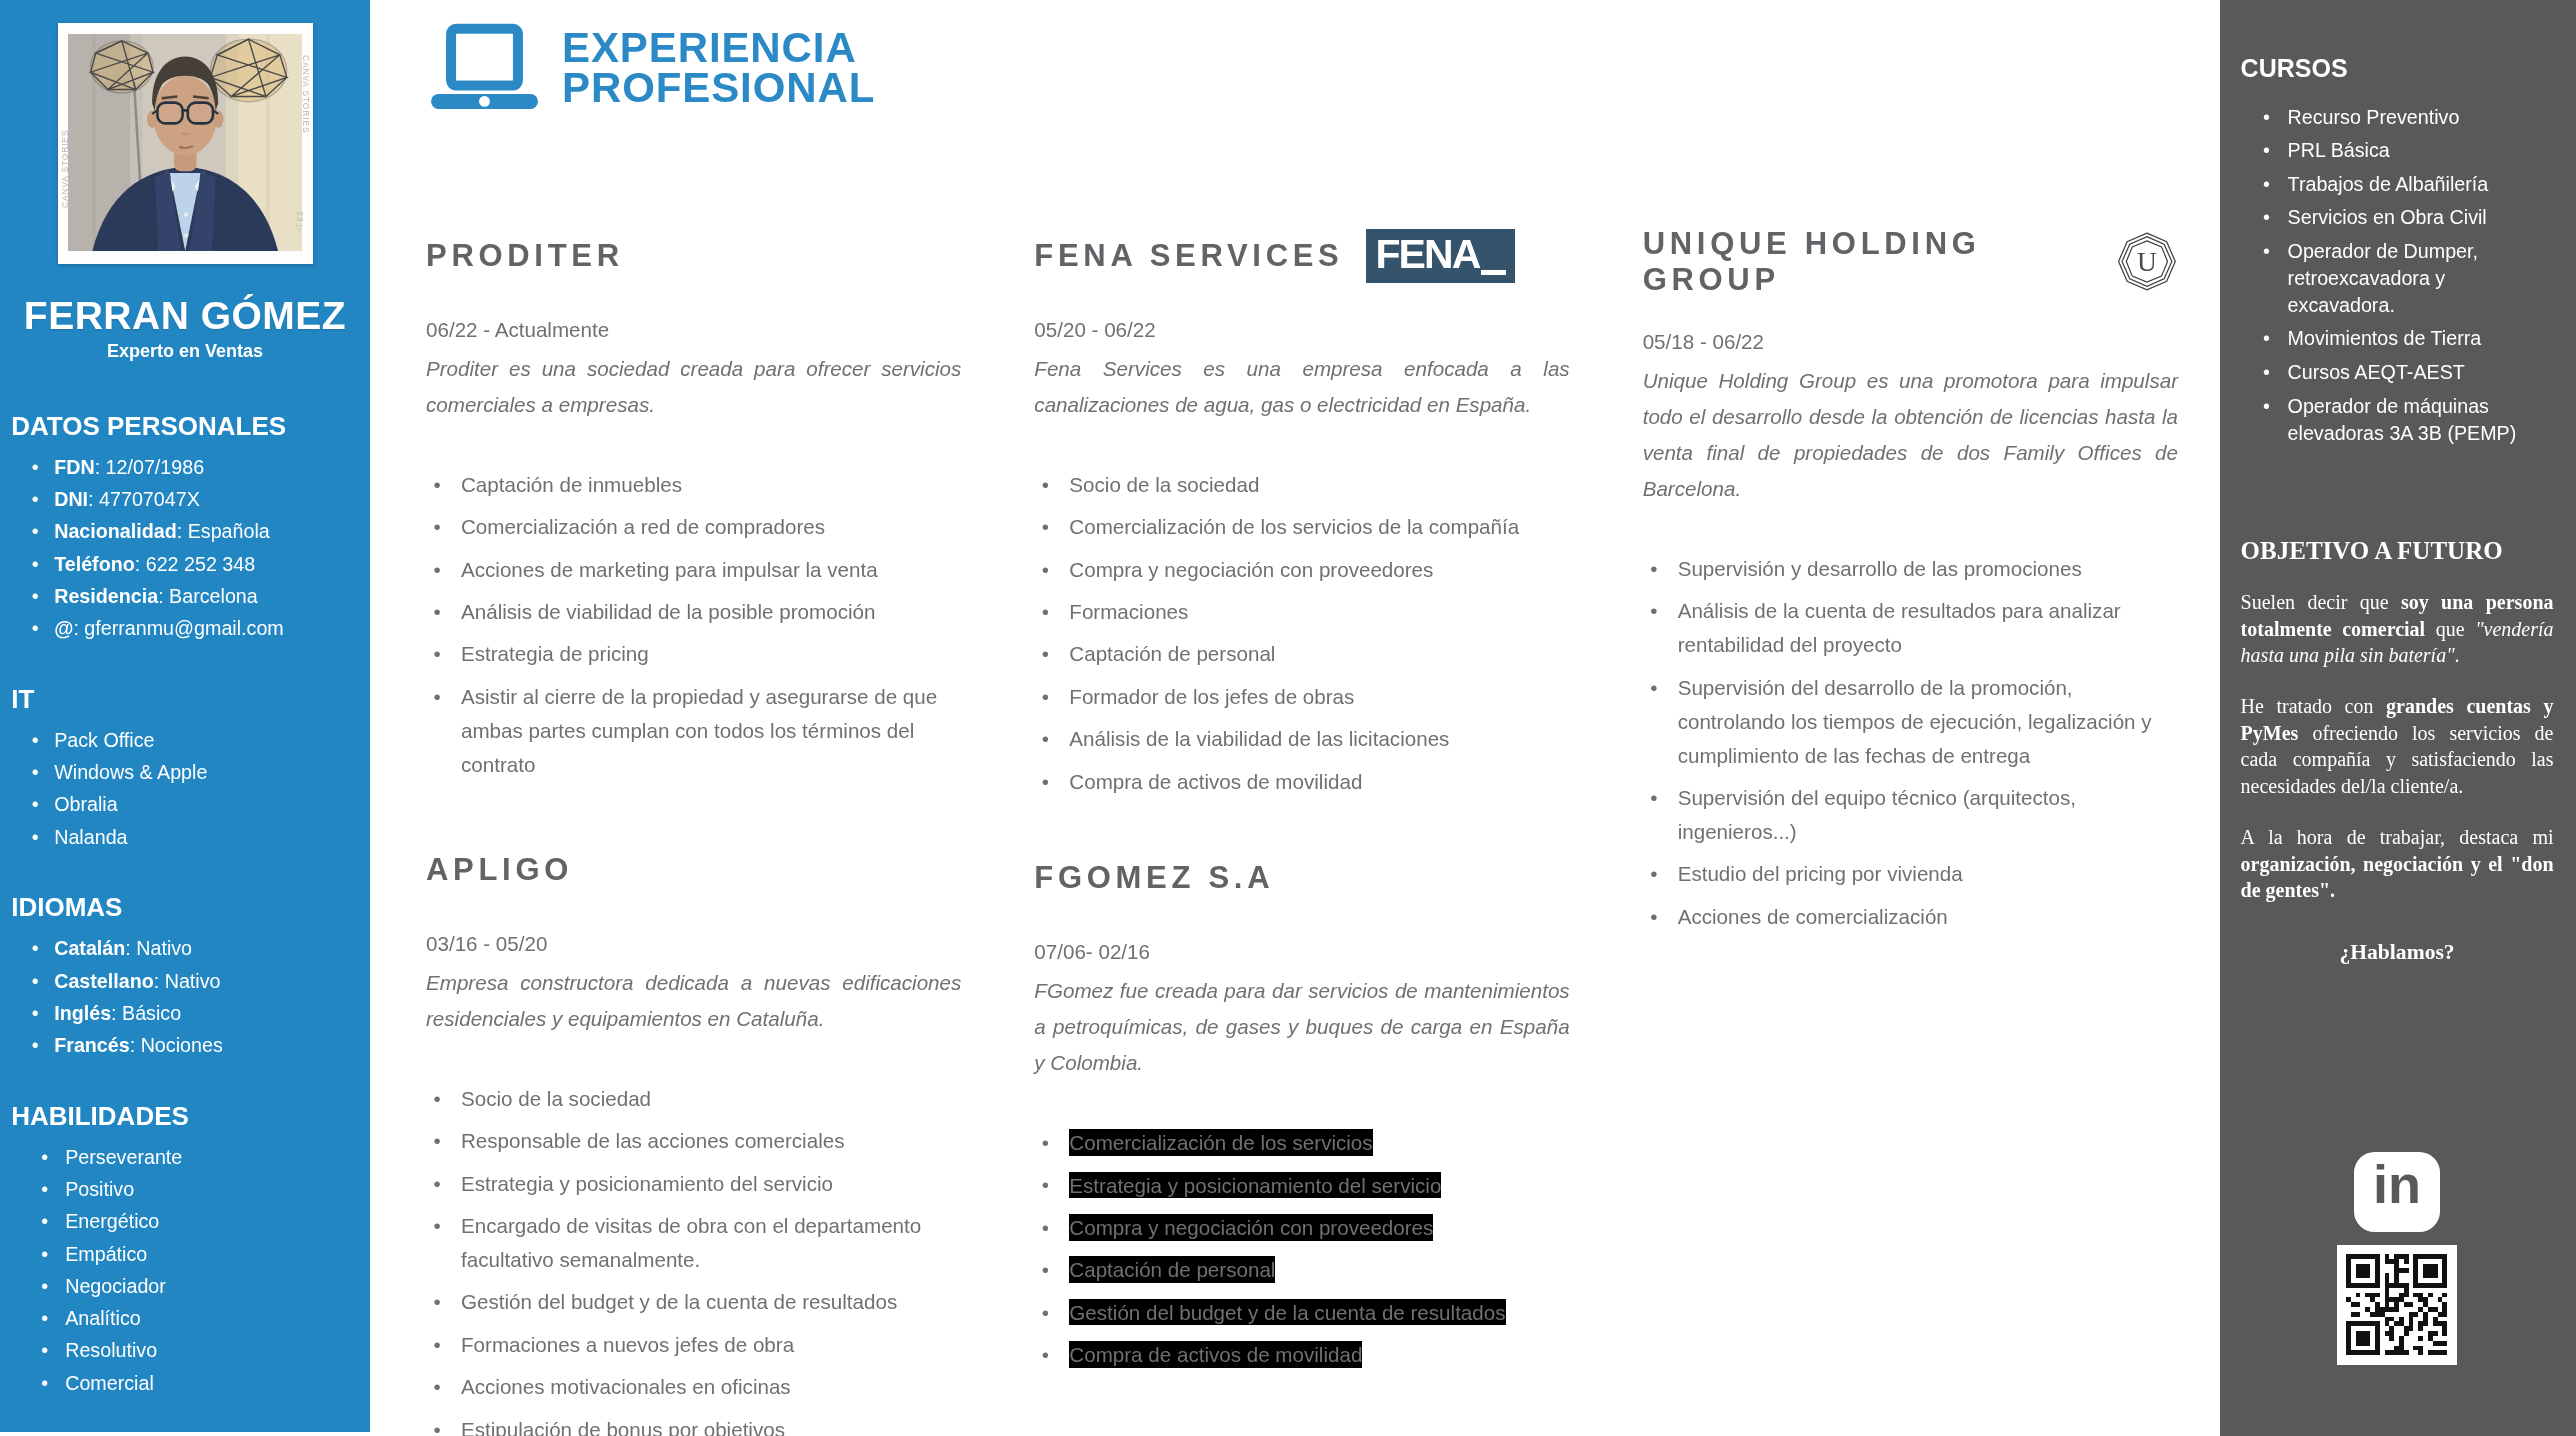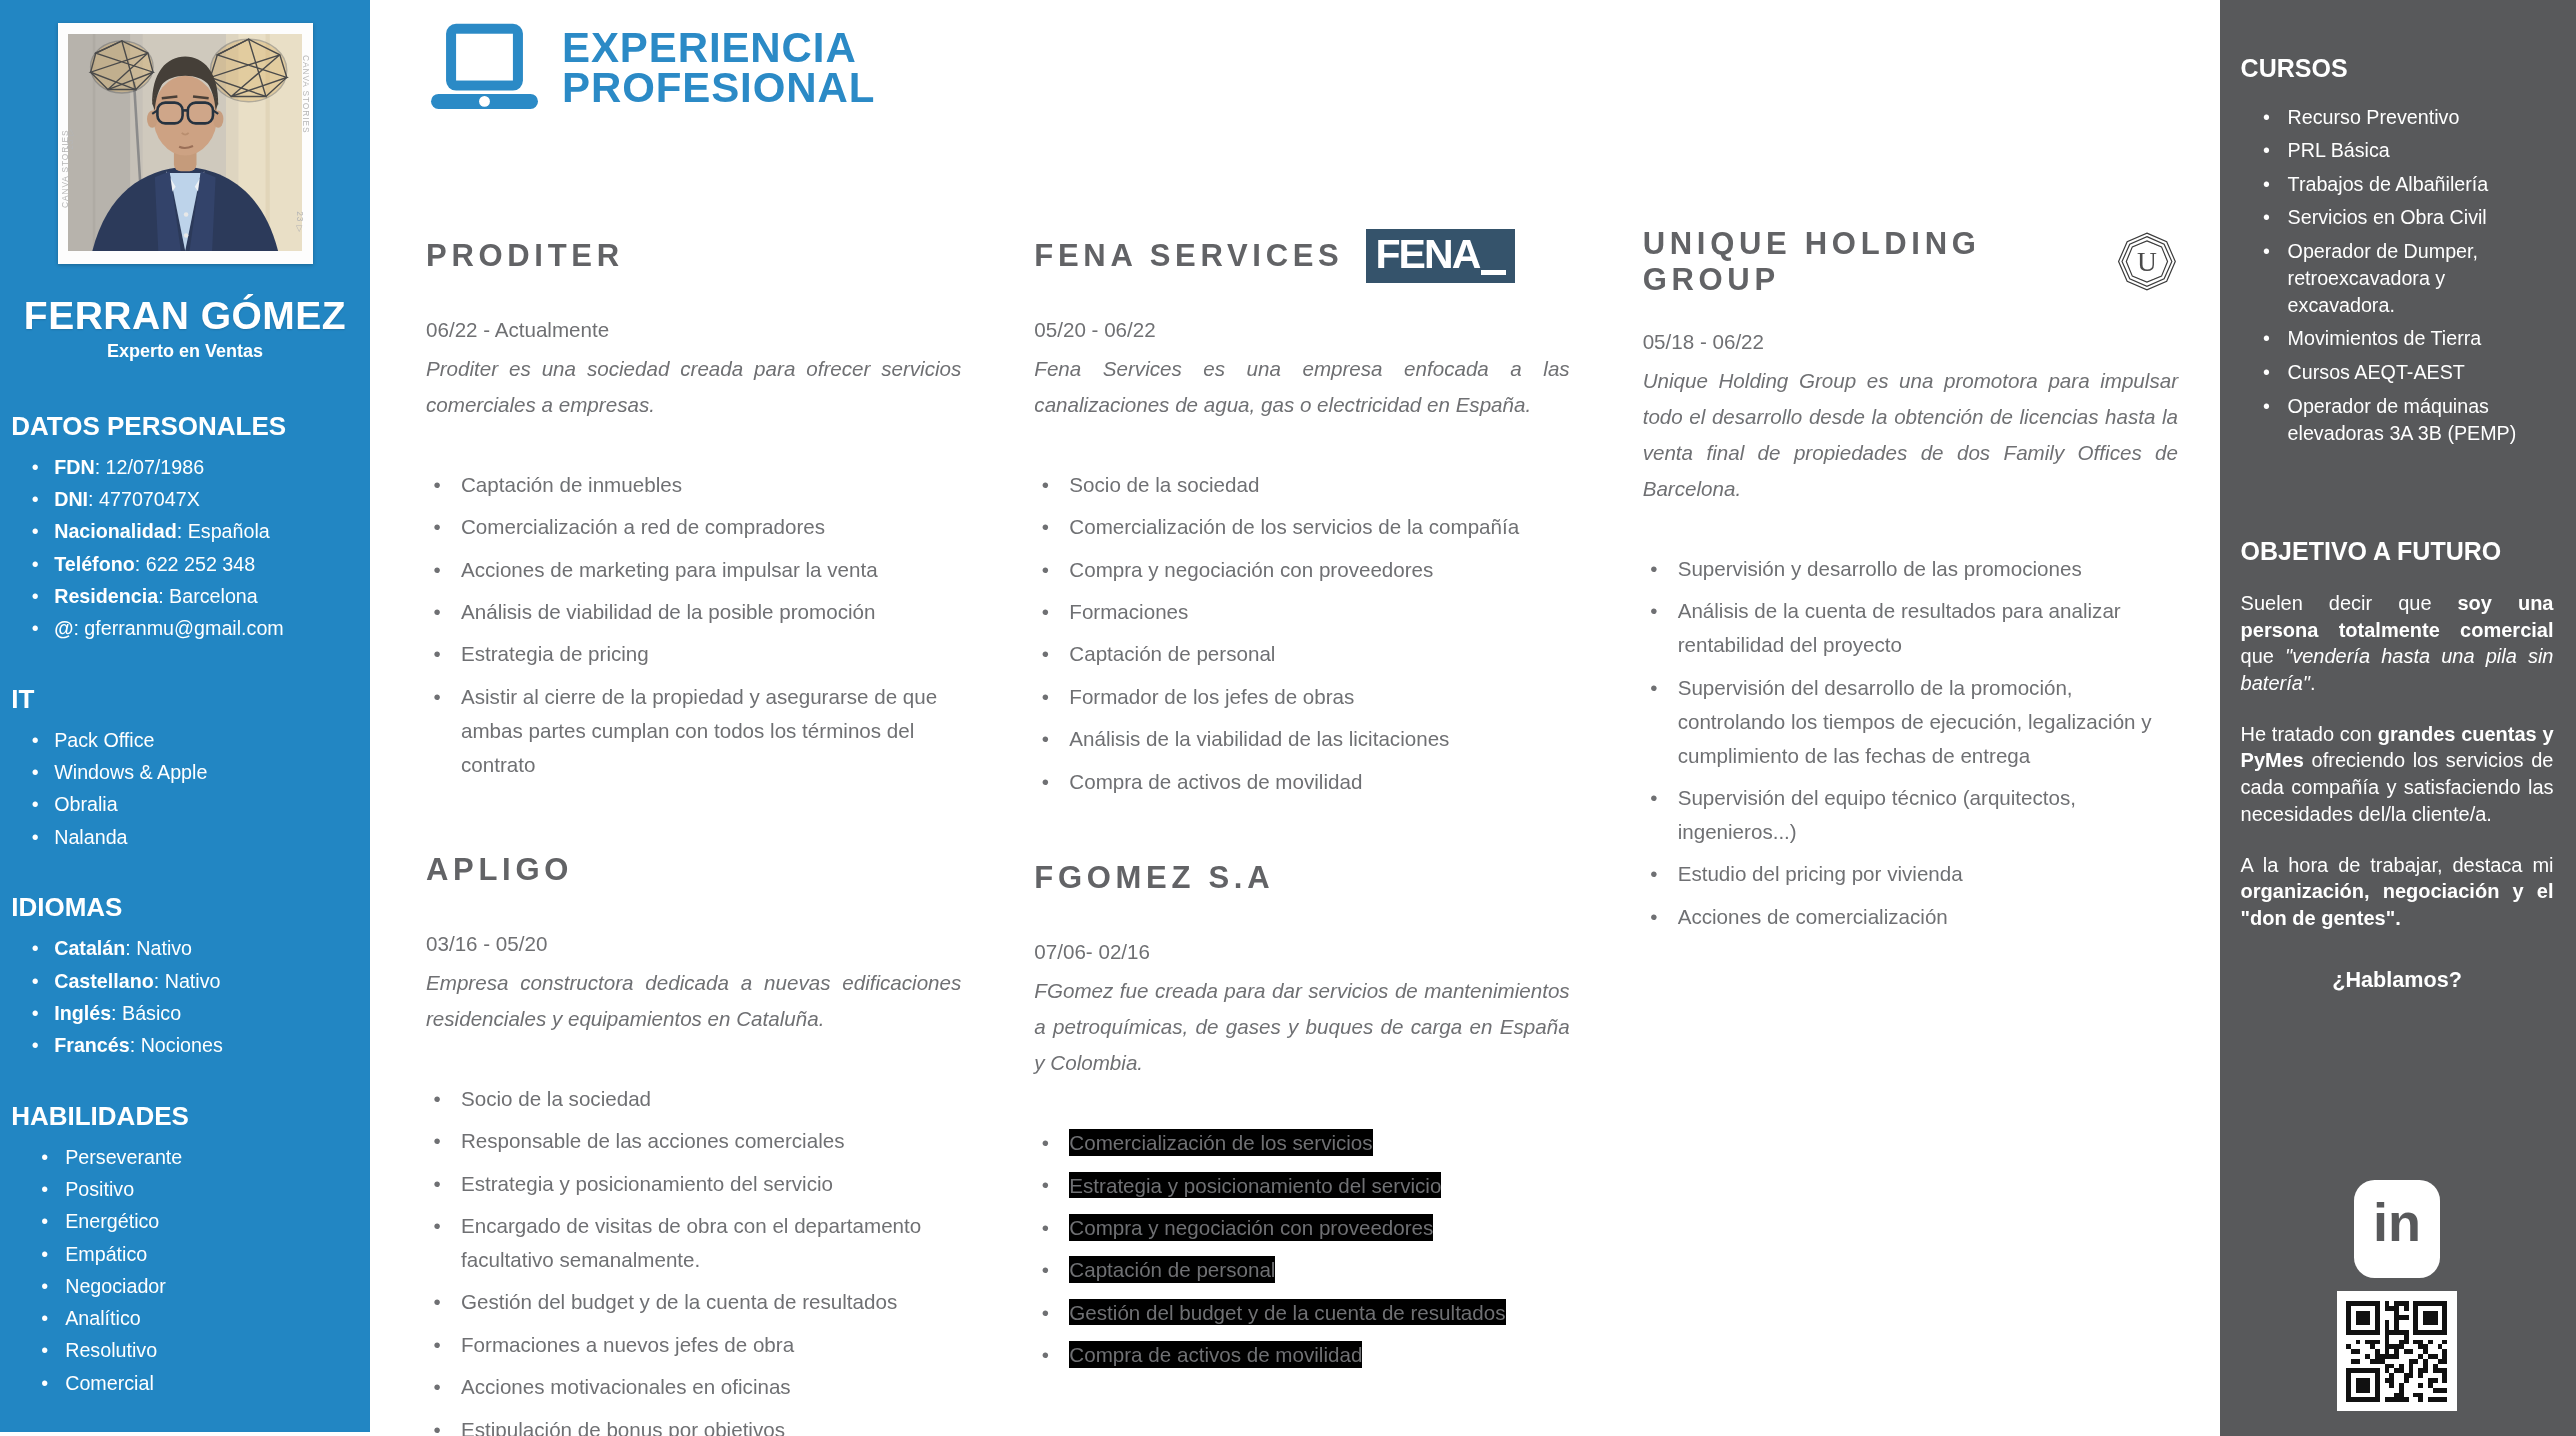--- a/index.html
+++ b/index.html
@@ -54,27 +54,27 @@
                font-size:41px; letter-spacing:-1.9px; padding:1.9px 9.4px 7.5px 9.4px; line-height:1; height:54px; }
   .fena-logo::after { content:""; display:inline-block; width:24.4px; height:5.6px; background:#fff; margin-left:1.9px; }
   .unique-logo { width:67px; height:67px; }
 
   
   .right { width:356px; background:#58595b; color:#fff; flex-shrink:0; padding:54px 22.5px 0 20.6px; }
   .rb-h { font-size:25px; font-weight:700; }
   .rb-list { list-style:none; margin-top:20.6px; }
   .rb-list li { position:relative; font-size:19.7px; line-height:1.37; padding-left:47px; margin-top:6.6px; }
   .rb-list li::before { content:"•"; position:absolute; left:22.5px; }
-  .objetivo { margin-top:90px; }
+  .objetivo { margin-top:90px;font-family:Liberation Serif, serif; }
   .rb-par { margin-top:24.4px; font-size:20px; line-height:1.33; text-align:justify; }
   .rb-par span.b { font-weight:700; }
   .rb-par span.i { font-style:italic; }
   .hablamos { margin-top:36px; text-align:center; font-size:21.6px; font-weight:700; }
   .social { display:flex; flex-direction:column; align-items:center; margin-top:187px; }
-  .li-icon { width:86px; height:98px; background:#fff; border-radius:20.6px; display:flex; align-items:center;
+  .li-icon { width:86px; height:80px; background:#fff; border-radius:20.6px; display:flex; align-items:center;
              justify-content:center; color:#58595b; font-weight:700; font-size:54px; line-height:1; padding-bottom:15px; }
   .qr { margin-top:13px; width:120px; height:120px; background:#fff; padding:9.4px; }
   .qr svg { width:100%; height:100%; display:block; }
 </style>
 </head>
 <body>
 
 <div class="page">
 
   <aside class="left">

